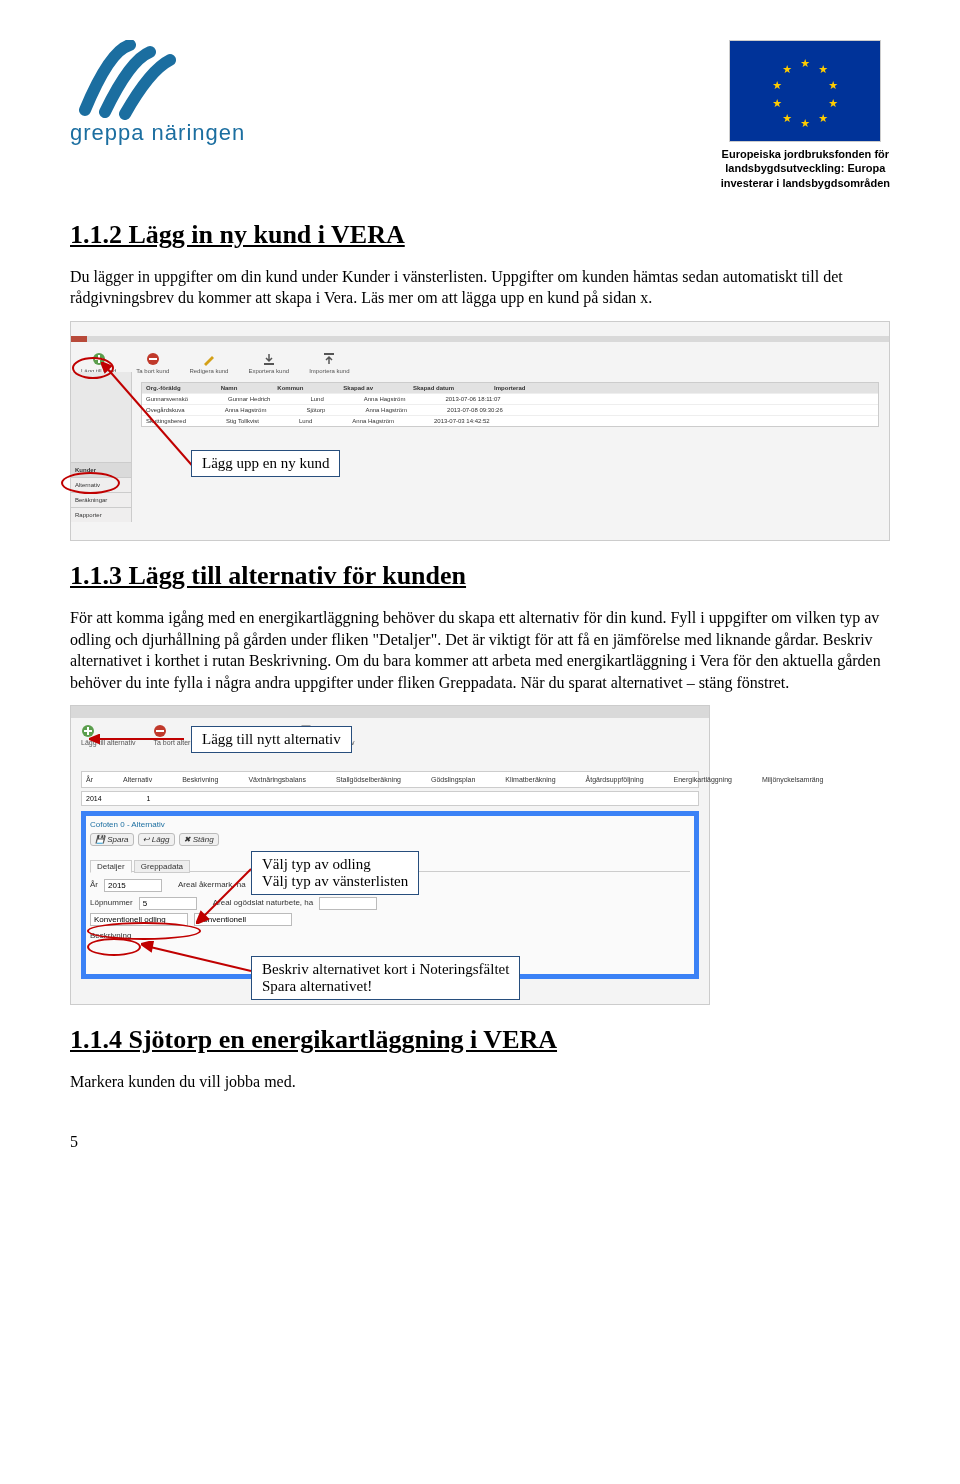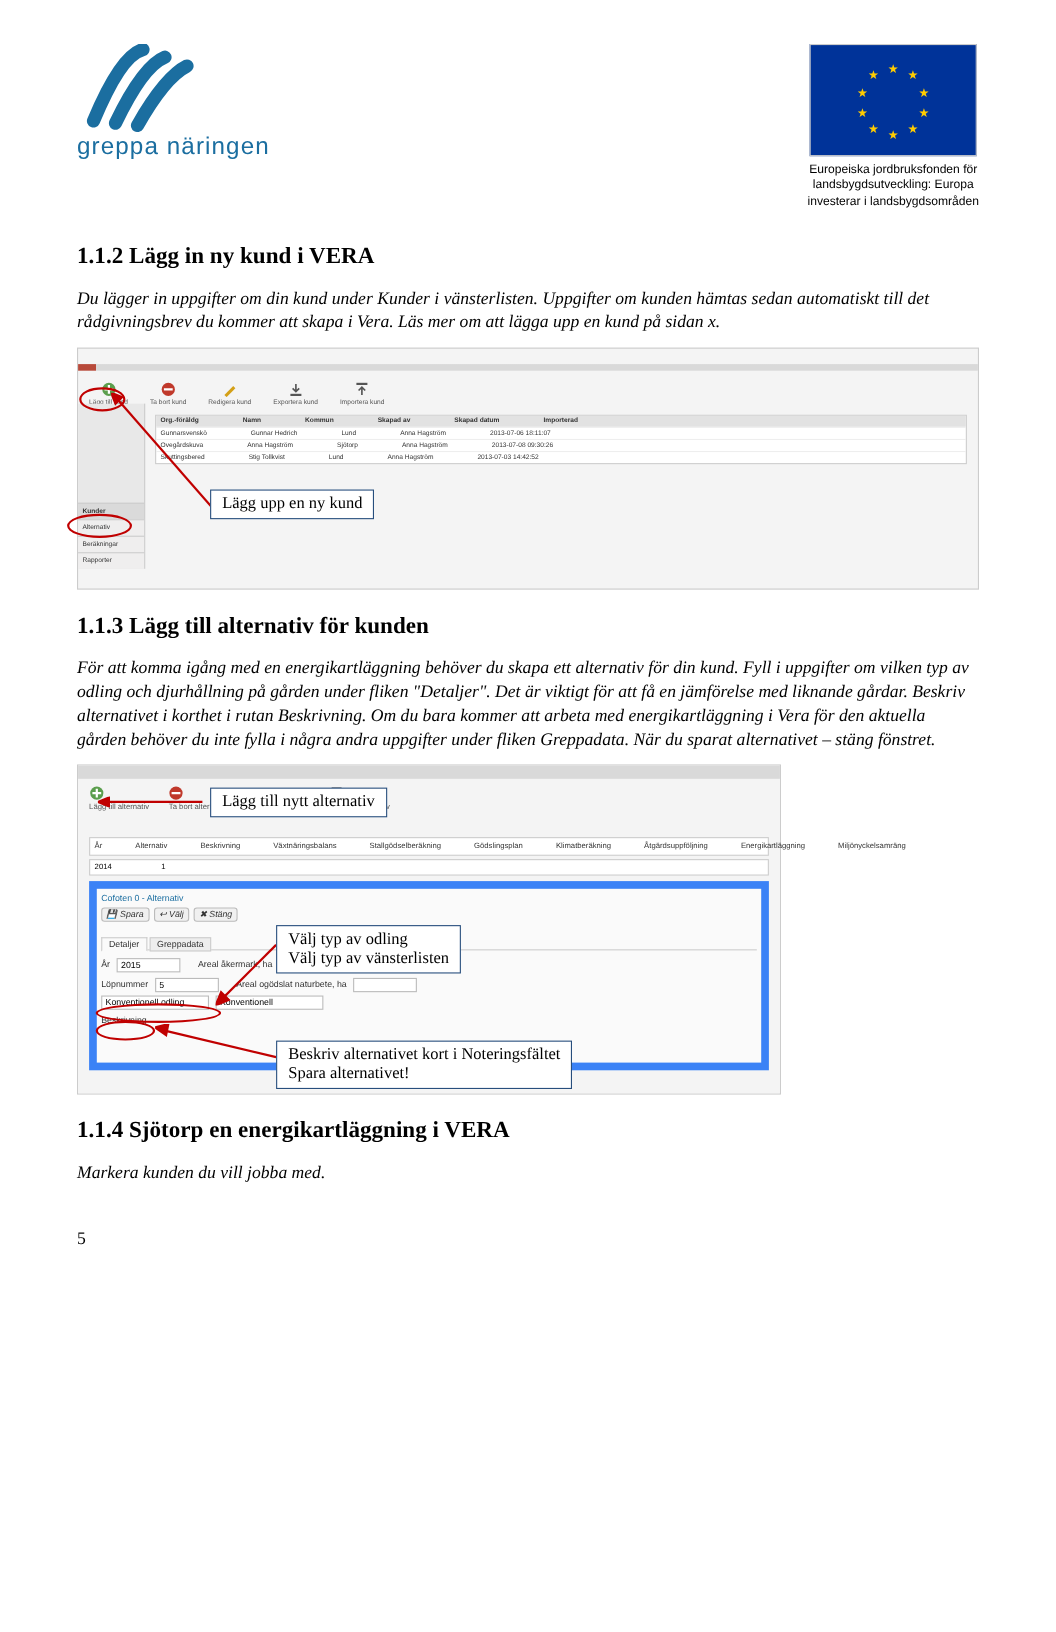--- a/index.html
+++ b/index.html
@@ -51,28 +51,28 @@
     top: 50%; left: 50%;
     width: 70px; height: 70px;
     transform: translate(-50%, -50%);
   }
   .eu-star {
     position: absolute;
     color: #ffcc00;
     font-size: 11px;
   }
   h2 {
-    font-size: 21px;
+    font-size: 26px;
     font-weight: bold;
     margin: 20px 0 10px 0;
+    text-decoration: underline;
   }
   p {
     margin: 16px 0 12px 0;
     line-height: 1.35;
-    font-style: italic;
   }
   .screenshot {
     background: #f4f4f4;
     border: 1px solid #ccc;
     margin: 8px 0 20px 0;
     position: relative;
     box-sizing: border-box;
   }
   .shot1 {
     height: 220px;
@@ -186,21 +186,21 @@
     font-family: Arial, sans-serif;
     color: #333;
     background: #fff;
     border: 1px solid #ccc;
     padding: 4px;
   }
   .shot2-panel {
     position: absolute;
     top: 105px; left: 10px; right: 10px;
     background: #fafafa;
-    border: 7px solid #3b82f6;
+    border: 5px solid #3b82f6;
     font-size: 8px;
     font-family: Arial, sans-serif;
     color: #333;
     padding: 4px;
     height: 150px;
   }
   .shot2-panel-header {
     margin-bottom: 4px;
   }
   .shot2-panel .btn {
@@ -258,21 +258,21 @@
         <span class="eu-star" style="top:40px;left:58px">★</span>
         <span class="eu-star" style="top:55px;left:48px">★</span>
         <span class="eu-star" style="top:60px;left:30px">★</span>
         <span class="eu-star" style="top:55px;left:12px">★</span>
         <span class="eu-star" style="top:40px;left:2px">★</span>
         <span class="eu-star" style="top:22px;left:2px">★</span>
         <span class="eu-star" style="top:6px;left:12px">★</span>
 
       </div>
     </div>
-    <div style="white-space:pre-line;font-weight:normal">Europeiska jordbruksfonden för
+    <div style="white-space:pre-line;font-weight:bold">Europeiska jordbruksfonden för
 landsbygdsutveckling: Europa
 investerar i landsbygdsområden</div>
   </div>
 </div>
 
 <h2>1.1.2  Lägg in ny kund i VERA</h2>
 <p>Du lägger in uppgifter om din kund under Kunder i vänsterlisten. Uppgifter om kunden hämtas sedan automatiskt till det rådgivningsbrev du kommer att skapa i Vera. Läs mer om att lägga upp en kund på sidan x.</p>
 
 <div class="screenshot shot1">
   <div class="shot-tabs"></div>
@@ -385,21 +385,21 @@
       <span>2014</span>
         <span>1</span>
     </div>
 
     <div class="shot2-panel">
       <div class="shot2-panel-header">
         <span style="color:#1b6ea0">Cofoten 0 - Alternativ</span>
       </div>
       <div>
         <span class="btn">💾 <span>Spara</span></span>
-        <span class="btn">↩ <span>Välj</span></span>
+        <span class="btn">↩ <span>Lägg</span></span>
         <span class="btn">✖ <span>Stäng</span></span>
       </div>
       <div style="margin-top:16px;border-bottom:1px solid #ccc">
         <span style="border:1px solid #ccc;border-bottom:1px solid #fafafa;padding:1px 6px;background:#fafafa">Detaljer</span>
         <span style="border:1px solid #ccc;padding:1px 6px;background:#eee">Greppadata</span>
       </div>
       <div class="shot2-fields">
         <div class="row">
             <span>År</span>
             <input value="2015" style="">

